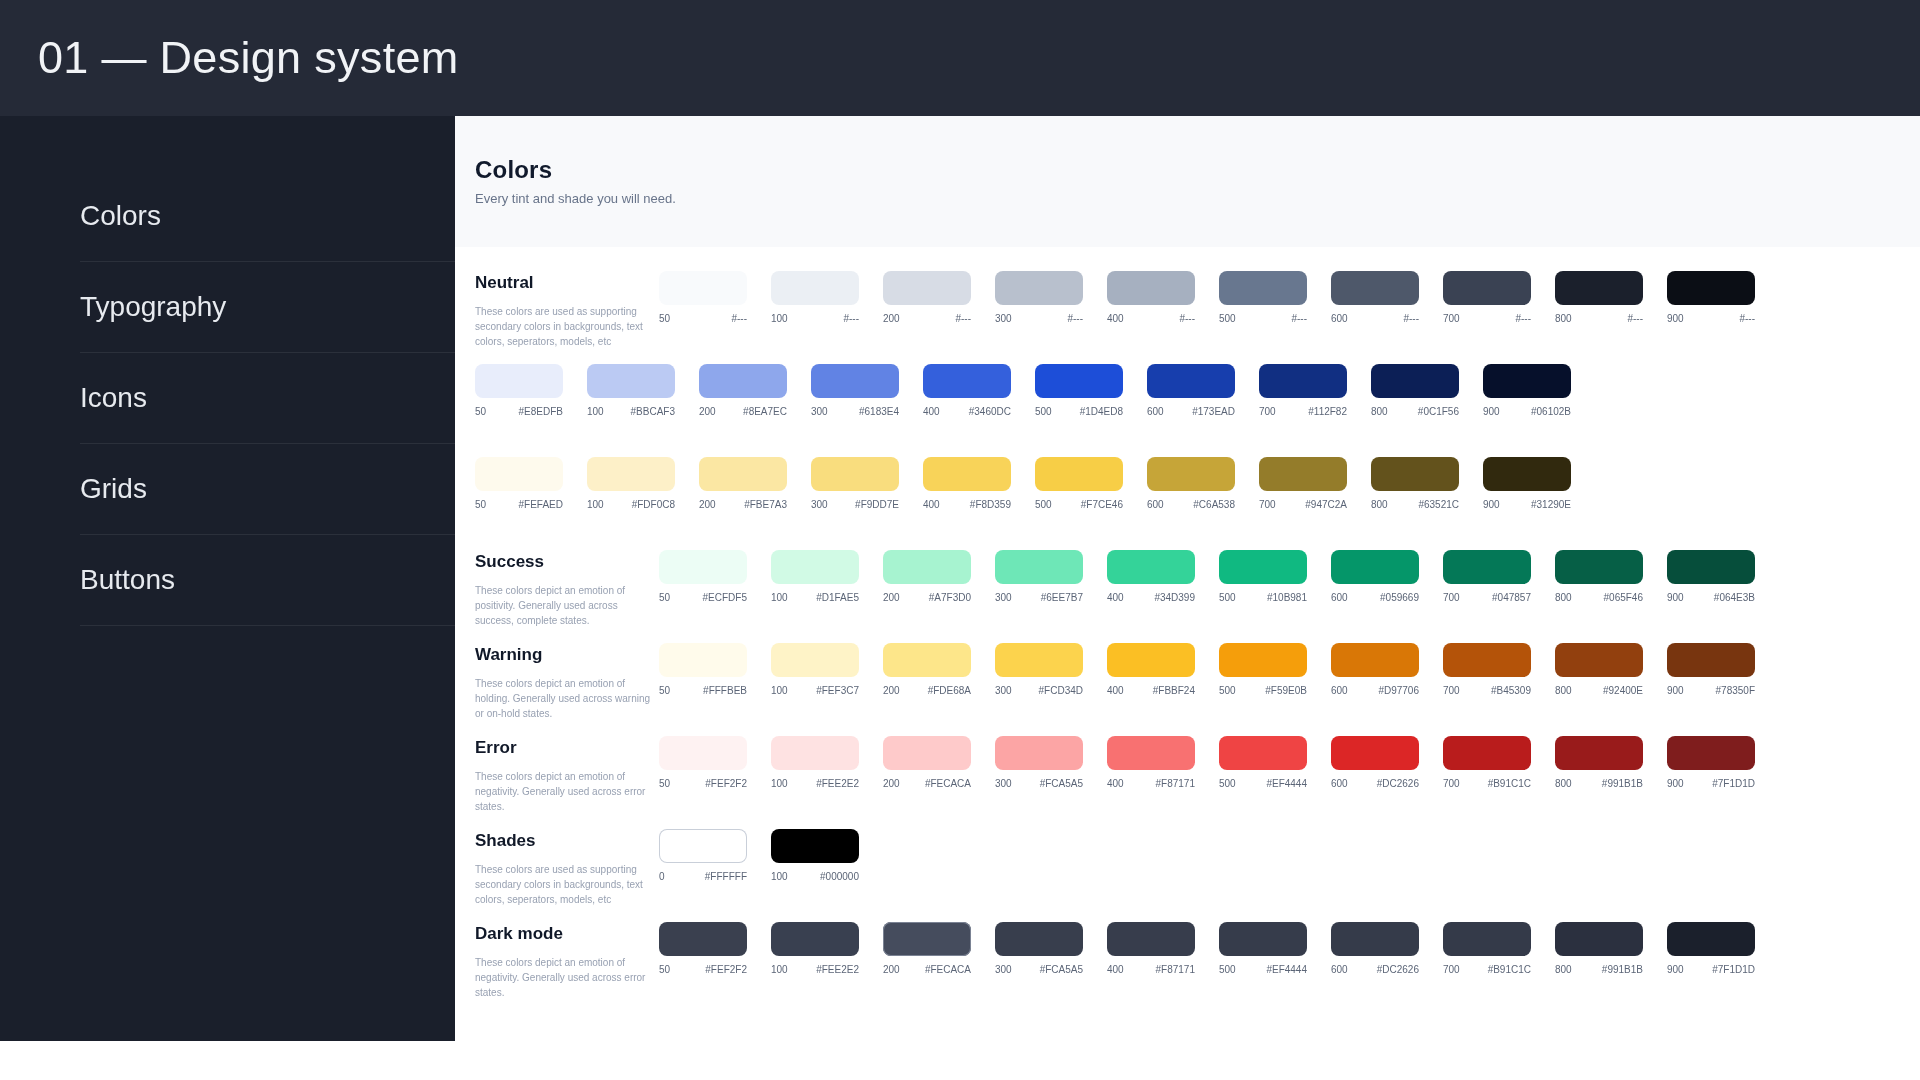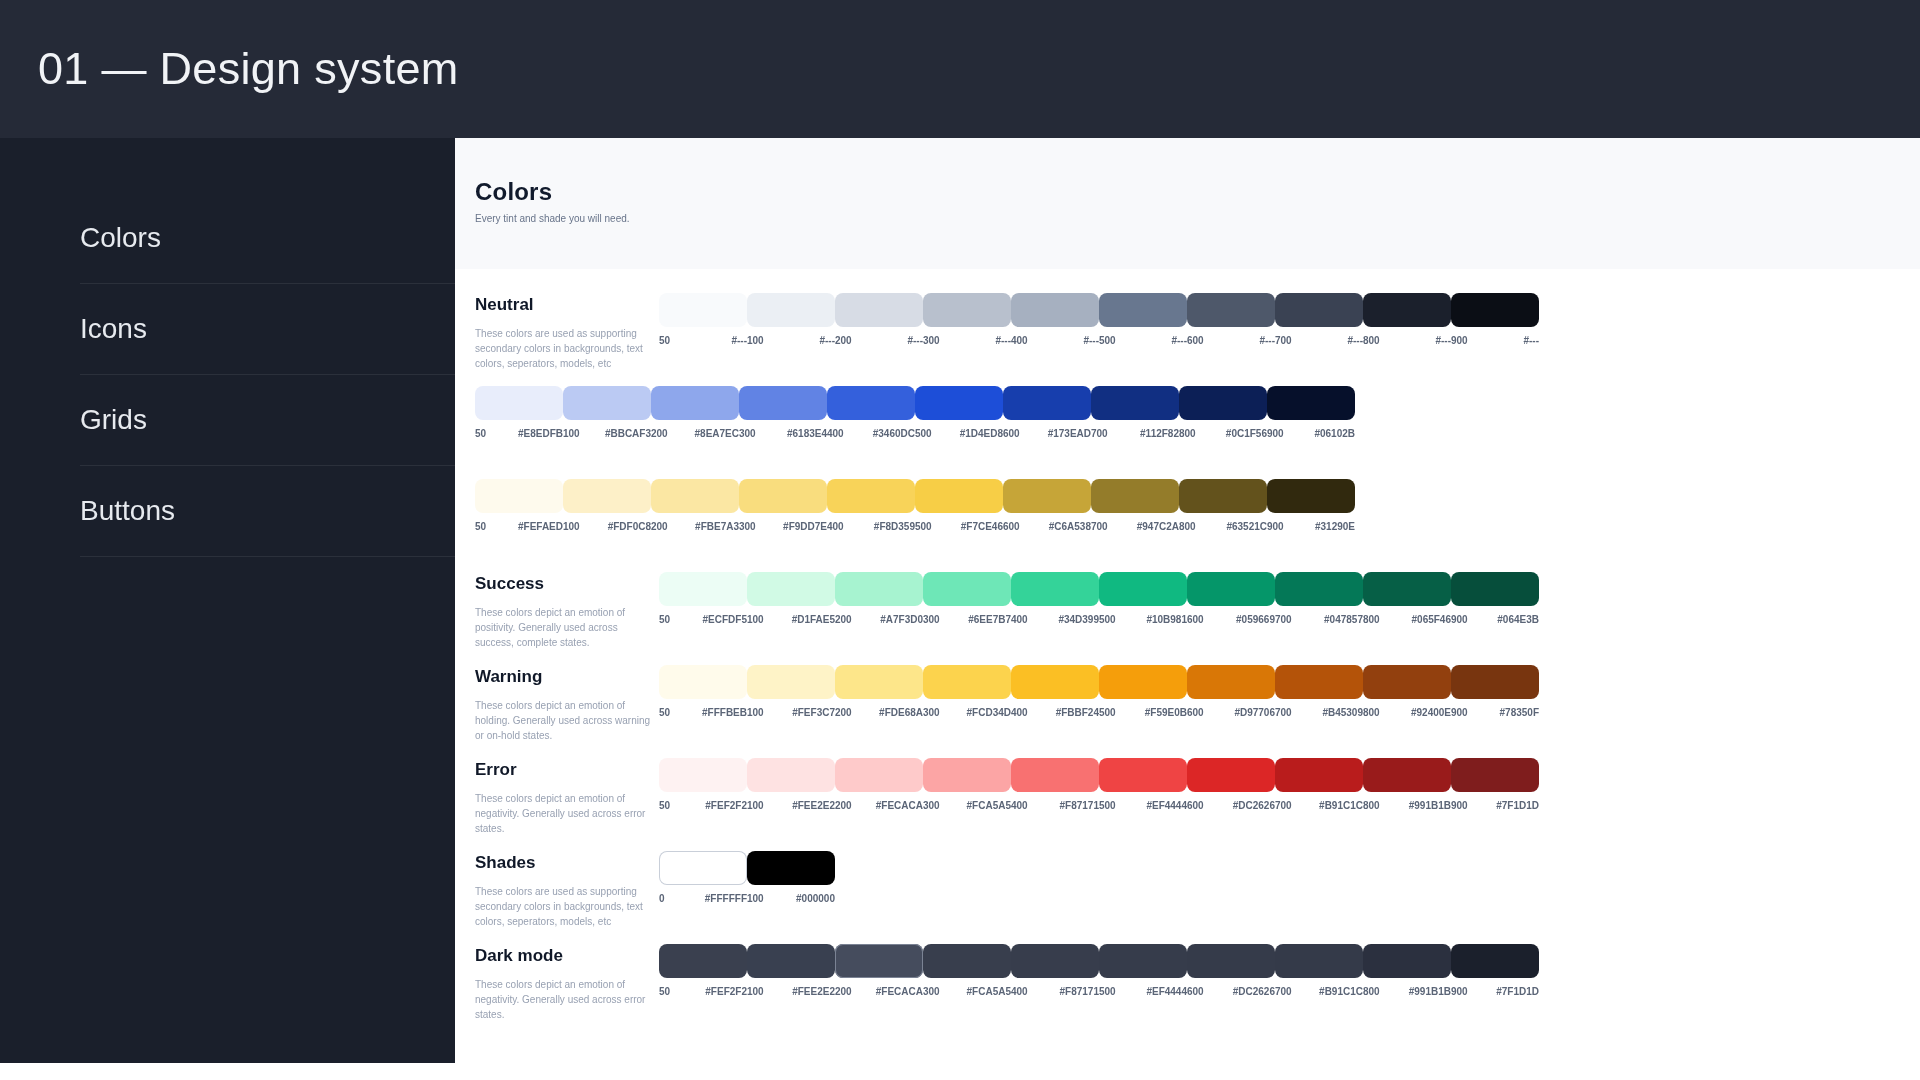--- a/index.html
+++ b/index.html
@@ -6,21 +6,21 @@
   html, body { margin: 0; padding: 0; }
   body {
     width: 1920px; height: 1080px;
     background: #ffffff;
     font-family: "Liberation Sans", sans-serif;
     overflow: hidden;
   }
 
   
   .app-header {
-    height: 138px;
+    height: 116px;
     background: #252A37;
     display: flex;
     align-items: center;
     padding-left: 38px;
   }
   .app-header .app-title {
     color: #F1F3F6;
     font-size: 45px;
     font-weight: 400;
     letter-spacing: 0.3px;
@@ -60,41 +60,41 @@
   }
   .page-title {
     margin: 0;
     font-size: 24px;
     font-weight: 700;
     color: #111A2C;
     letter-spacing: 0.2px;
   }
   .page-subtitle {
     margin: 7px 0 0;
-    font-size: 10px;
+    font-size: 13px;
     color: #68748A;
   }
 
   
   .sections { padding: 24px 0 0 20px; }
   .section { display: flex; height: 93px; }
   .section-info { width: 184px; flex: 0 0 184px; }
   .section-title {
     margin: 0; padding-top: 2px;
     font-size: 17px; font-weight: 700;
     color: #101828;
   }
   .section-desc {
     margin: 11px 0 0;
     width: 178px;
     font-size: 10px;
     line-height: 1.5;
     color: #98A1B2;
   }
-  .swatch-row { display: flex; gap: 0; font-weight: bold; }
+  .swatch-row { display: flex; gap: 24px; }
   .swatch-cell { width: 88px; flex: 0 0 88px; }
   .swatch {
     height: 34px;
     border-radius: 8px;
     background: #eee;
   }
   .swatch-labels {
     display: flex;
     justify-content: space-between;
     margin-top: 8px;
@@ -109,20 +109,23 @@
   <div class="app-title">01 — Design system</div>
 </header>
 
 <div class="app-body">
 
   <aside class="sidebar">
     <div class="nav-item">
       <span>Colors</span>
     </div>
     <div class="nav-item">
+      <span>Typography</span>
+    </div>
+    <div class="nav-item">
       <span>Icons</span>
     </div>
     <div class="nav-item">
       <span>Grids</span>
     </div>
     <div class="nav-item">
       <span>Buttons</span>
     </div>
   </aside>
 

